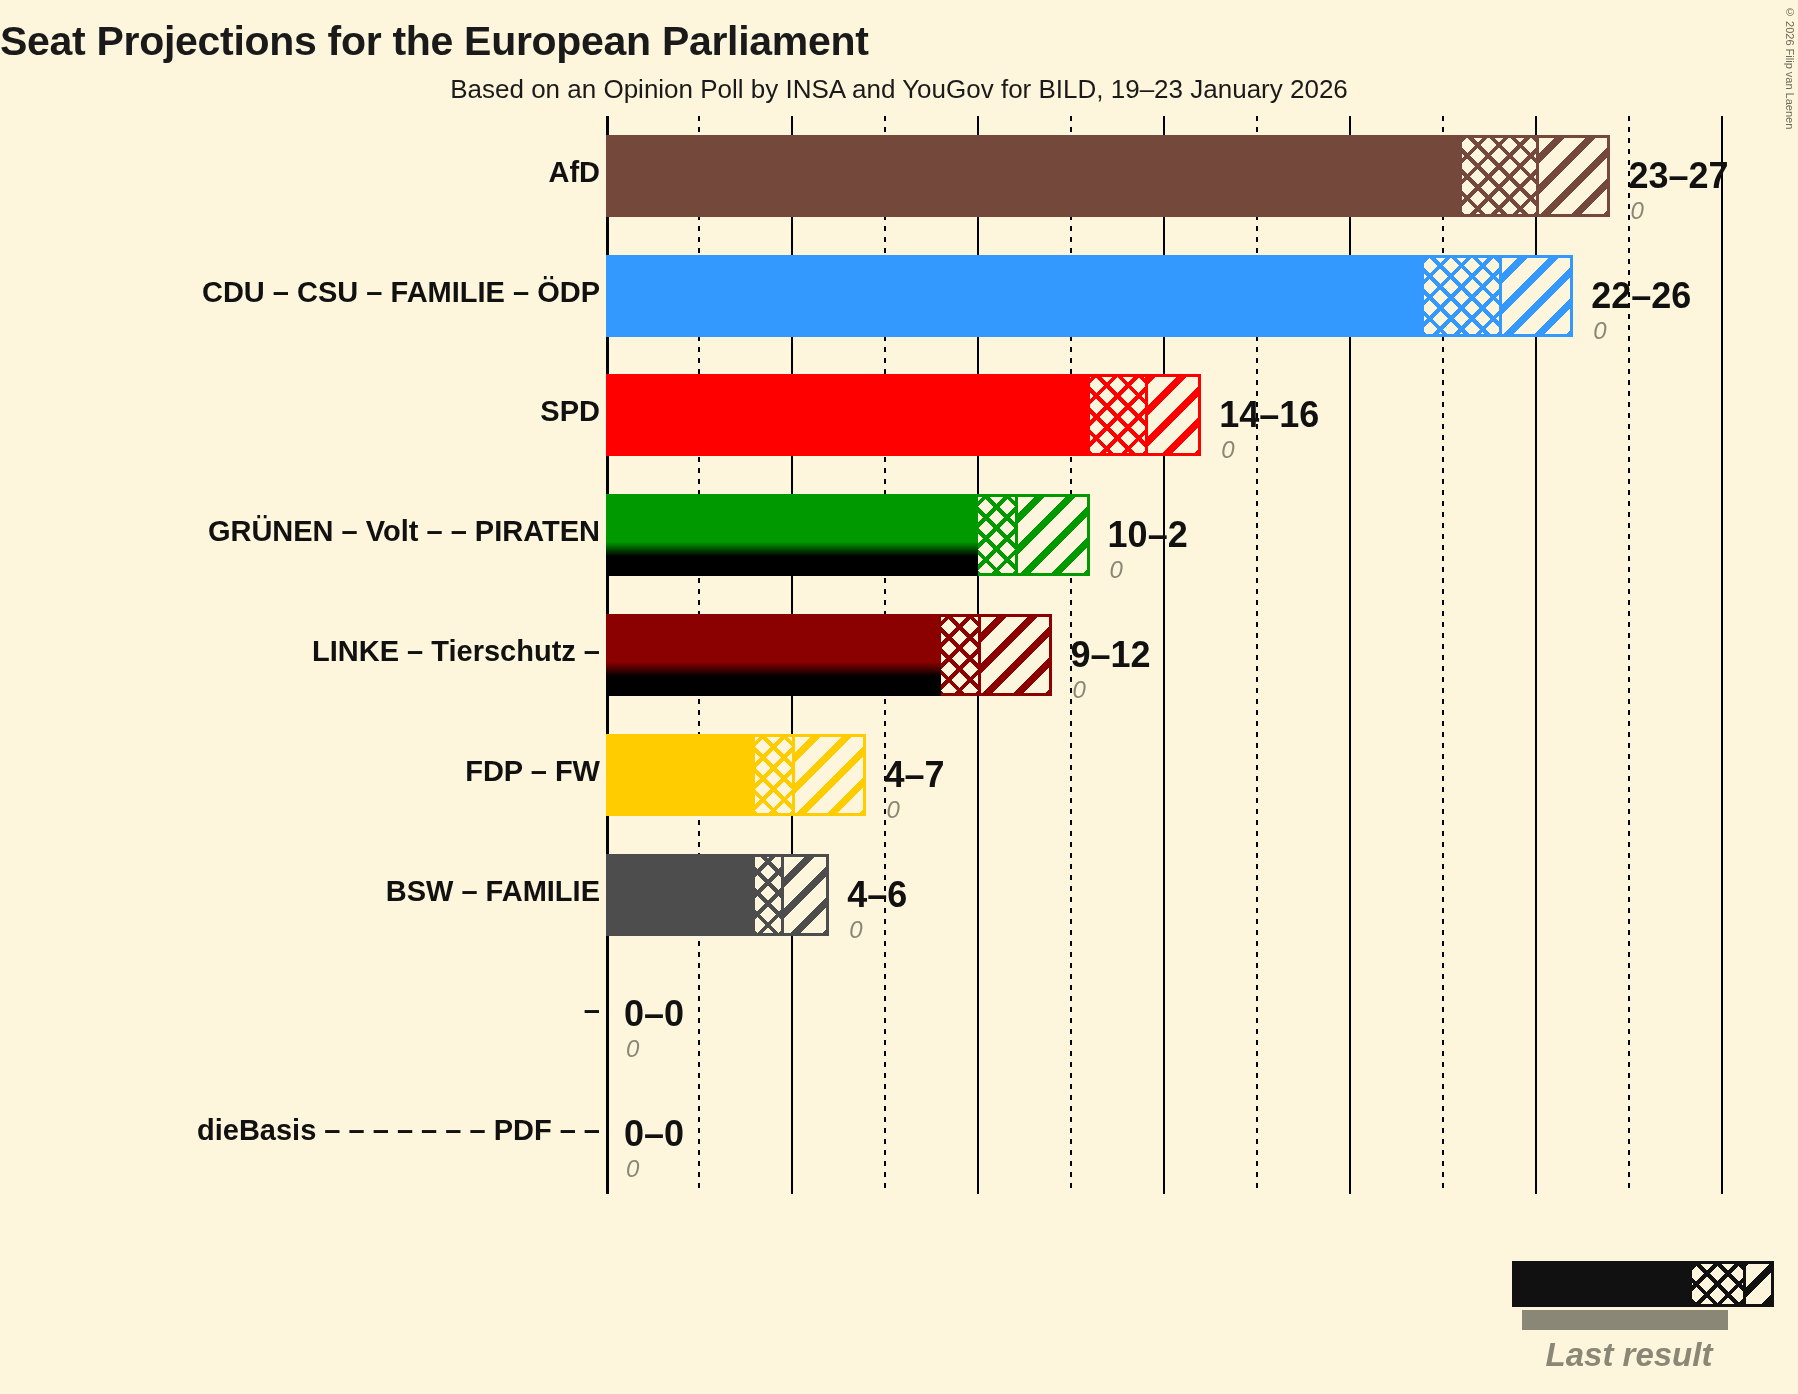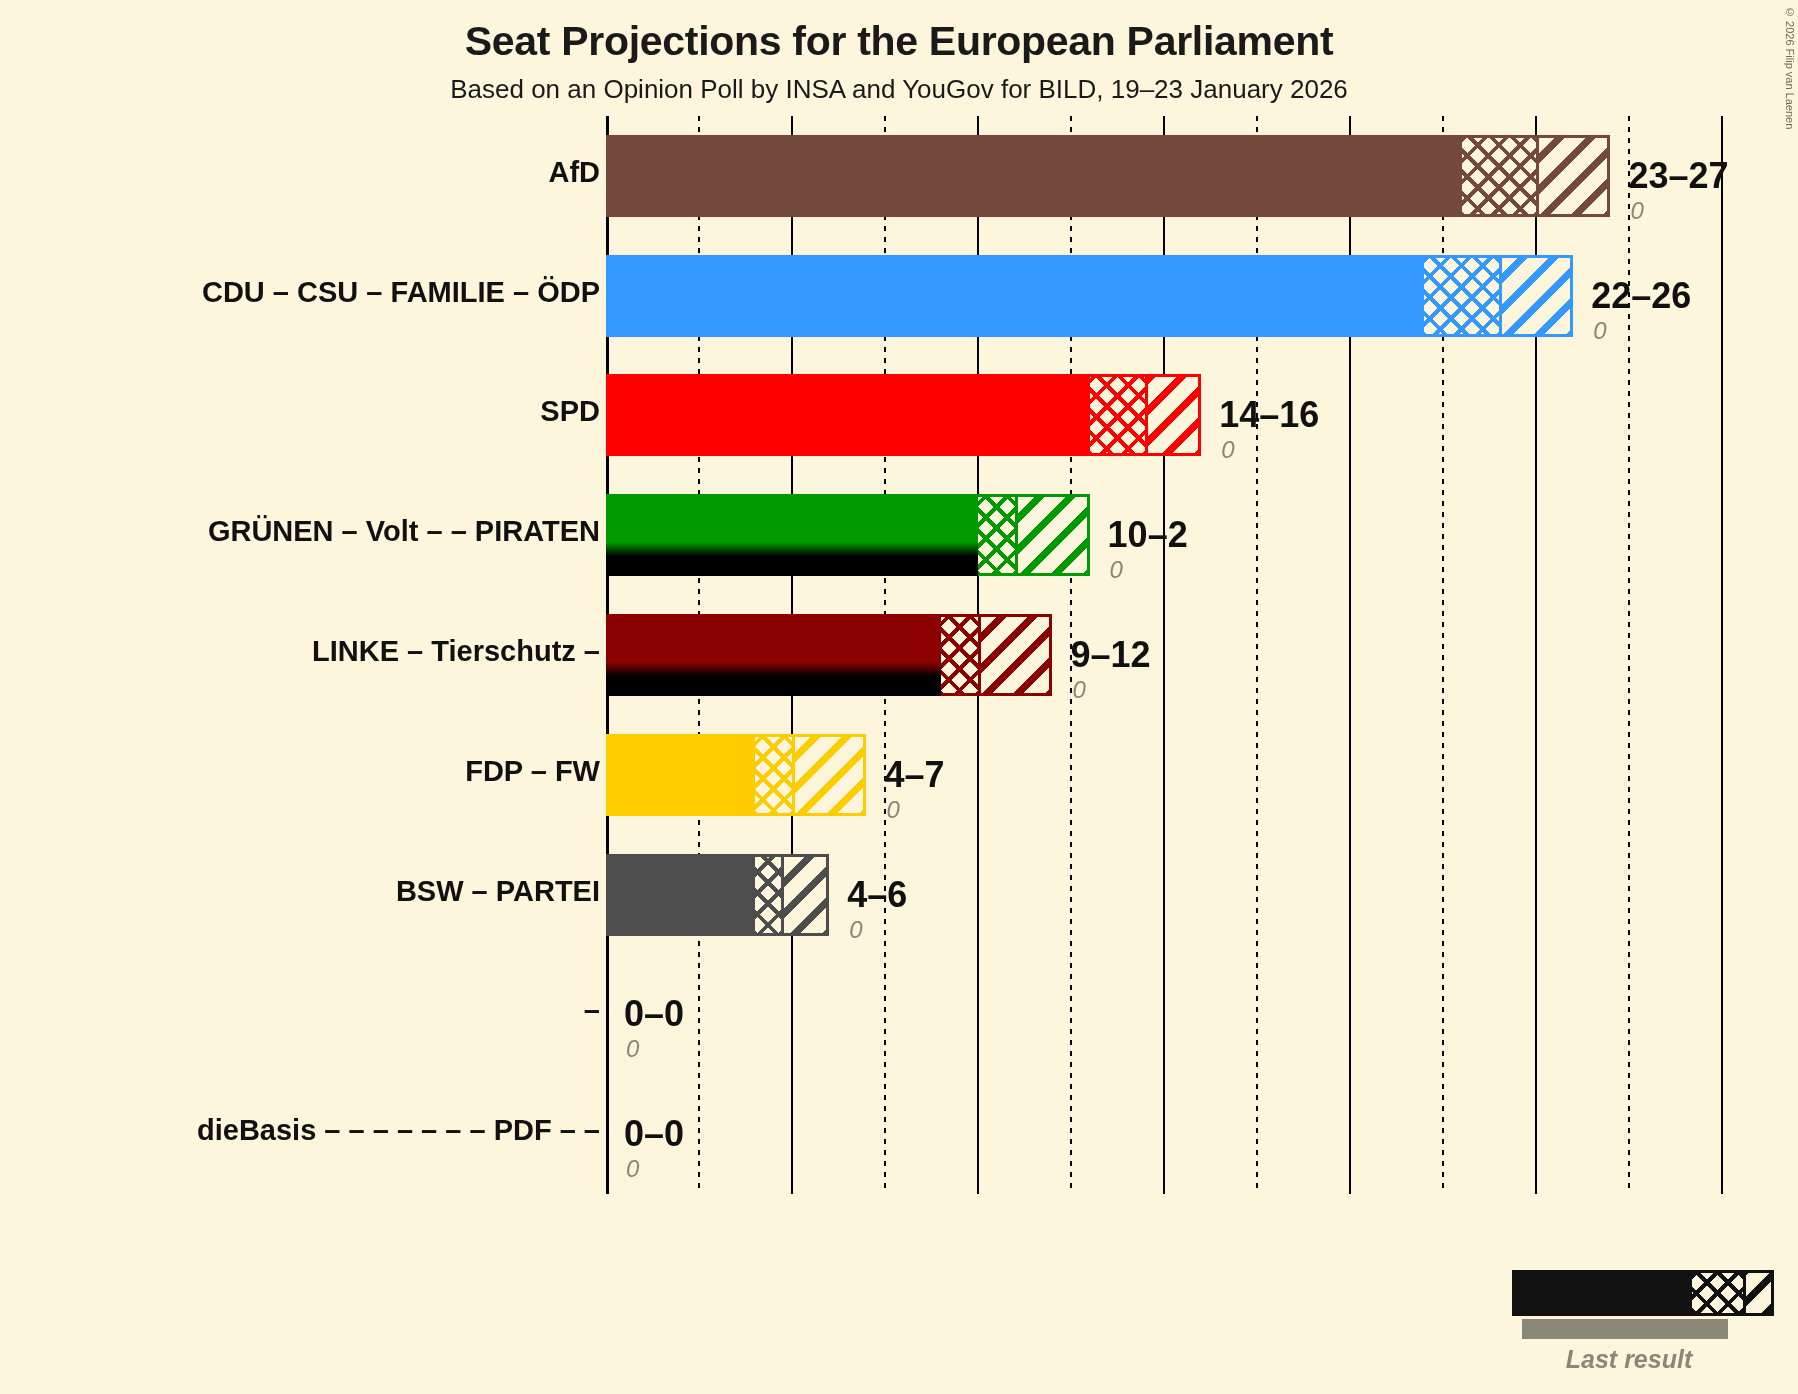--- a/index.html
+++ b/index.html
@@ -8,21 +8,20 @@
     background:#FDF6DC;
     font-family:"Liberation Sans", sans-serif;
     overflow:hidden;
     position:relative;
   }
   #chart-root{position:absolute;inset:0;}
 
   
   #title{
     position:absolute;left:0;right:0;top:18px;
-    text-align:center;
     font-size:41px;font-weight:bold;color:#1A1A1A;
     letter-spacing:-0.3px;
   }
   #subtitle{
     position:absolute;left:0;right:0;top:74px;
     text-align:center;
     font-size:26px;font-weight:normal;color:#1A1A1A;
   }
   #copyright{
     position:absolute;right:2px;top:6px;
@@ -94,21 +93,21 @@
   }
   #legend-diag{
     position:absolute;left:89%;top:0;height:100%;width:11%;
     border-left:3px solid #111;box-sizing:border-box;
   }
   #legend-last{
     margin-left:48px;margin-top:3px;height:20px;width:206px;background:#8A8776;
   }
   #legend-last-label{
     text-align:center;width:254px;margin-left:28px;margin-top:6px;
-    font-size:25px;font-style:italic;font-weight:bold;color:#8A8776;
+    font-size:33px;font-style:italic;font-weight:bold;color:#8A8776;
   }
 </style>
 </head>
 <body>
 
 <div id="chart-root">
 
   <div id="title">Seat Projections for the European Parliament</div>
   <div id="subtitle">Based on an Opinion Poll by INSA and YouGov for BILD, 19–23 January 2026</div>
   <div id="copyright">© 2026 Filip van Laenen</div>
@@ -189,21 +188,21 @@
     <div class="lastnum" style="left: 1072.4px; top: 676px;">0</div>
     <div class="row-label" style="top: 754.778px;">FDP – FW</div>
     <div class="bar-wrap" style="left: 606px; top: 733.778px; width: 260.4px; height: 82px;">
       <div class="bar" style="width: 100%; border: 3px solid rgb(255, 204, 0); background: rgb(253, 246, 220);"></div>
       <div class="bar-diag" style="left: 186px; width: 74.4px; background: repeating-linear-gradient(-45deg, rgb(255, 204, 0) 0px, rgb(255, 204, 0) 7px, transparent 7px, transparent 22px); border-left: 3px solid rgb(255, 204, 0);"></div>
       <div class="bar-cross" style="left: 148.8px; width: 37.2px; background: repeating-linear-gradient(45deg, rgb(255, 204, 0) 0px, rgb(255, 204, 0) 4px, transparent 4px, transparent 15px), repeating-linear-gradient(-45deg, rgb(255, 204, 0) 0px, rgb(255, 204, 0) 4px, transparent 4px, transparent 15px);"></div>
       <div class="bar-solid" style="width: 148.8px; background: rgb(255, 204, 0);"></div>
     </div>
     <div class="value" style="left: 884.4px; top: 753.778px;">4–7</div>
     <div class="lastnum" style="left: 886.4px; top: 795.778px;">0</div>
-    <div class="row-label" style="top: 874.556px;">BSW – PARTEI</div>
+    <div class="row-label" style="top: 874.556px;">BSW – FAMILIE</div>
     <div class="bar-wrap" style="left: 606px; top: 853.556px; width: 223.2px; height: 82px;">
       <div class="bar" style="width: 100%; border: 3px solid rgb(77, 77, 77); background: rgb(253, 246, 220);"></div>
       <div class="bar-diag" style="left: 174.84px; width: 48.36px; background: repeating-linear-gradient(-45deg, rgb(77, 77, 77) 0px, rgb(77, 77, 77) 7px, transparent 7px, transparent 22px); border-left: 3px solid rgb(77, 77, 77);"></div>
       <div class="bar-cross" style="left: 148.8px; width: 26.04px; background: repeating-linear-gradient(45deg, rgb(77, 77, 77) 0px, rgb(77, 77, 77) 4px, transparent 4px, transparent 15px), repeating-linear-gradient(-45deg, rgb(77, 77, 77) 0px, rgb(77, 77, 77) 4px, transparent 4px, transparent 15px);"></div>
       <div class="bar-solid" style="width: 148.8px; background: rgb(77, 77, 77);"></div>
     </div>
     <div class="value" style="left: 847.2px; top: 873.556px;">4–6</div>
     <div class="lastnum" style="left: 849.2px; top: 915.556px;">0</div>
     <div class="row-label" style="top: 994.333px;">–</div>
     <div class="value" style="left: 624px; top: 993.333px;">0–0</div>

